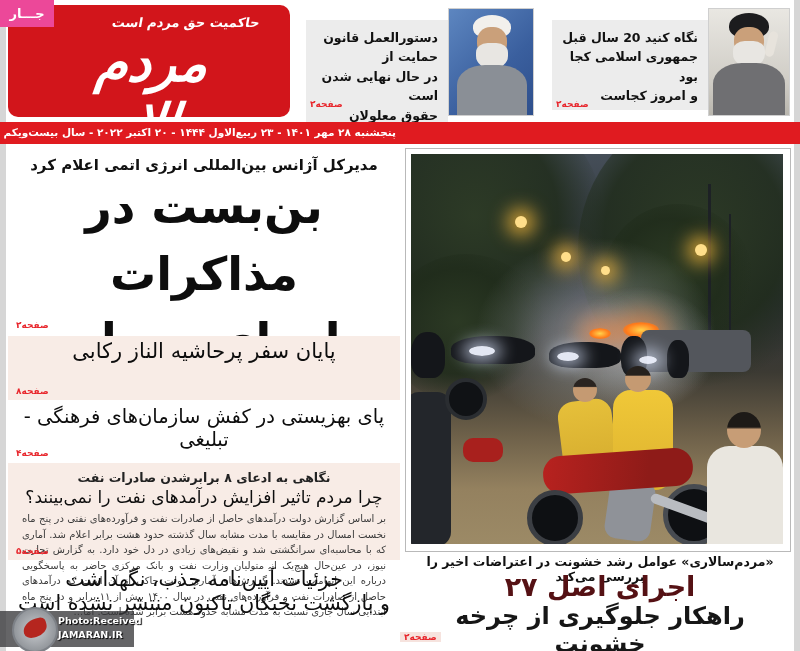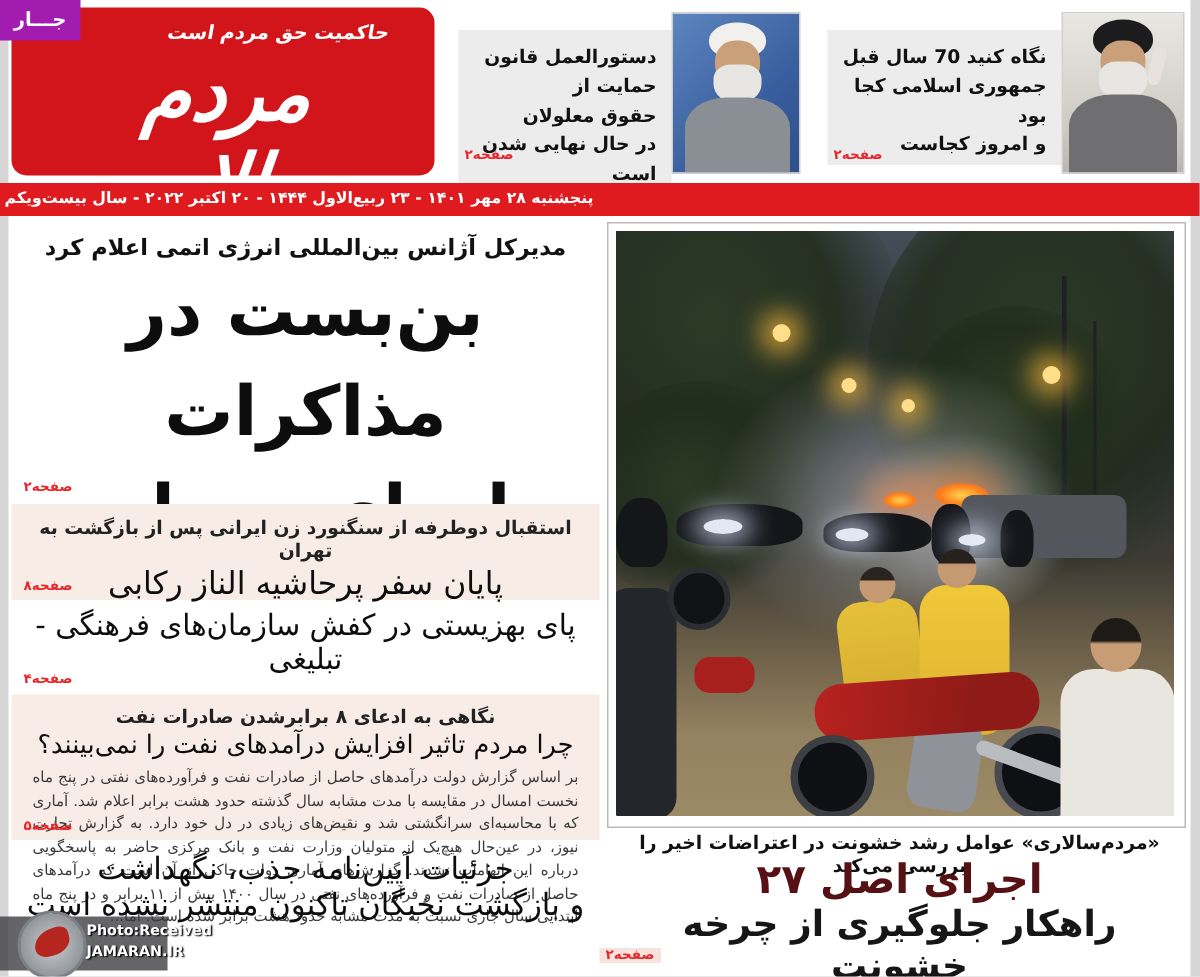--- a/index.html
+++ b/index.html
@@ -5,21 +5,21 @@
   html,body{margin:0;padding:0;}
   body{background:#d6d6d6;font-family:"DejaVu Sans",sans-serif;}
   #page{position:relative;width:800px;height:651px;background:#d6d6d6;overflow:hidden;}
   .paper{position:absolute;left:6px;top:0;width:788px;height:651px;background:#ffffff;}
   .abs{position:absolute;}
 
   
   .masthead{left:8px;top:5px;width:282px;height:112px;background:#d2151b;border-radius:10px;color:#fff;text-align:center;}
   .masthead .tagline{position:absolute;top:10px;right:30px;font-size:13px;font-weight:bold;transform:skewX(-10deg);}
   .masthead .title{position:absolute;top:28px;left:0;width:100%;font-size:52px;font-weight:bold;font-style:italic;transform:skewX(-6deg);letter-spacing:-2px;}
-  .corner-tab{left:0;top:0;width:54px;height:27px;background:#a21caf;color:#fff;font-size:13px;font-weight:bold;line-height:27px;text-align:center;}
+  .corner-tab{left:0;top:0;width:54px;height:27px;background:#ec4899;color:#fff;font-size:13px;font-weight:bold;line-height:27px;text-align:center;}
 
   
   .teaser{top:5px;height:112px;}
   .teaser .txt{position:absolute;top:15px;background:#ececec;padding:8px 10px 4px 8px;font-size:12.5px;font-weight:bold;color:#111;line-height:1.55;text-align:right;}
   .page-label{color:#e8262c;font-size:9px;font-weight:bold;}
   .teaser .page-label{position:absolute;bottom:6px;left:8px;}
   .tphoto{position:absolute;top:3px;height:106px;overflow:hidden;border:1px solid #cfcfcf;}
   .tphoto .bg{position:absolute;inset:0;}
   .turban{position:absolute;border-radius:50% 50% 45% 45%;}
   .face{position:absolute;background:#caa07a;border-radius:45%;}
@@ -54,56 +54,56 @@
   .sil{position:absolute;background:#14161a;border-radius:45% 45% 35% 35%;}
   .headlight{border-radius:50%;background:rgba(238,242,255,.95);box-shadow:0 0 16px 7px rgba(220,230,255,.65);}
   .pole{position:absolute;background:#1d2125;}
 
   .caption-kicker{left:410px;top:554px;width:380px;font-size:12.5px;font-weight:bold;color:#111;text-align:center;}
   .photo-h1{left:410px;top:571px;width:380px;font-size:27px;font-weight:bold;color:#551114;text-align:center;letter-spacing:-0.5px;}
   .photo-h2{left:410px;top:602px;width:380px;font-size:24px;font-weight:bold;color:#161616;text-align:center;}
   .photo-pl{left:400px;top:632px;background:#f6e3de;padding:0 4px;}
 
   
-  .wm{left:0;top:611px;width:112px;height:36px;background:rgba(58,58,60,.78);}
+  .wm{left:0;top:611px;width:134px;height:36px;background:rgba(58,58,60,.78);}
   .wm-logo{position:absolute;left:12px;top:-4px;width:42px;height:42px;border-radius:50%;background:radial-gradient(#c9ccd0,#8f9398 75%);border:2px solid #7d8187;}
   .wm-swirl{position:absolute;left:9px;top:10px;width:24px;height:18px;background:#b5261f;border-radius:70% 30% 60% 40%;transform:rotate(-15deg);}
   .wm-text{position:absolute;left:58px;top:3px;color:#fff;font-size:9.5px;font-weight:bold;line-height:1.5;text-shadow:1px 1px 1px #000;}
 </style>
 </head>
 <body>
 
 <div id="page">
   <div class="paper"></div>
 
   <div class="abs masthead">
     <div class="tagline">حاکمیت حق مردم است</div>
     <div class="title">مردم سالاری</div>
   </div>
   <div class="abs corner-tab">جـــار</div>
 
   <div class="abs teaser" style="left:296px;width:238px;">
     <div class="txt" style="right:86px;left:10px;">
       <div>دستورالعمل قانون حمایت از</div>
+      <div>در حال نهایی شدن است</div>
       <div>حقوق معلولان</div>
-      <div>در حال نهایی شدن است</div>
     </div>
     <span class="page-label" style="position:absolute;left:14px;top:94px;">صفحه۲</span>
     <div class="tphoto" style="right:0;width:84px;">
       <div class="bg" style="background:linear-gradient(135deg,#5d86c0,#3a5f9e 60%,#2e4f8c);"></div>
       <div class="turban" style="left:24px;top:6px;width:38px;height:24px;background:#f2f0ec;"></div>
       <div class="face" style="left:28px;top:18px;width:30px;height:30px;"></div>
       <div class="beard" style="left:27px;top:34px;width:32px;height:26px;"></div>
       <div class="robe" style="left:8px;top:56px;width:70px;height:50px;background:#8a8f96;"></div>
     </div>
   </div>
 
   <div class="abs teaser" style="left:540px;width:252px;">
     <div class="txt" style="right:84px;left:12px;">
-      <div>نگاه کنید 70 سال قبل</div>
+      <div>نگاه کنید 20 سال قبل</div>
       <div>جمهوری اسلامی کجا بود</div>
       <div>و امروز کجاست</div>
     </div>
     <span class="page-label" style="position:absolute;left:16px;top:94px;">صفحه۲</span>
     <div class="tphoto" style="right:2px;width:80px;">
       <div class="bg" style="background:linear-gradient(180deg,#e9e7e2,#cfccc5 70%,#b9b6ae);"></div>
       <div class="turban" style="left:20px;top:4px;width:40px;height:26px;background:#1c1c1e;"></div>
       <div class="face" style="left:25px;top:18px;width:30px;height:28px;"></div>
       <div class="beard" style="left:24px;top:32px;width:32px;height:26px;"></div>
       <div class="robe" style="left:4px;top:54px;width:72px;height:52px;background:#6f6f72;"></div>
@@ -116,21 +116,20 @@
   </div>
 
   <div class="abs lead-headline">
     <div>بن‌بست در مذاکرات</div>
     <div>احیای برجام</div>
   </div>
   <div class="abs kicker lead-kicker">مدیرکل آژانس بین‌المللی انرژی اتمی اعلام کرد</div>
   <span class="abs page-label lead-page">صفحه۲</span>
 
   <div class="abs art pinkbox" style="top:336px;height:64px;">
-    <div class="k" style="padding-top:8px;">استقبال دوطرفه از سنگنورد زن ایرانی پس از بازگشت به تهران</div>
     <div class="h" style="font-size:21px;margin-top:3px;">پایان سفر پرحاشیه الناز رکابی</div>
     <span class="page-label pl">صفحه۸</span>
   </div>
 
   <div class="abs art" style="top:402px;height:60px;">
     <div class="h" style="font-size:19.5px;margin-top:3px;">پای بهزیستی در کفش سازمان‌های فرهنگی - تبلیغی</div>
     <span class="page-label pl">صفحه۴</span>
   </div>
 
   <div class="abs art pinkbox" style="top:463px;height:97px;">

